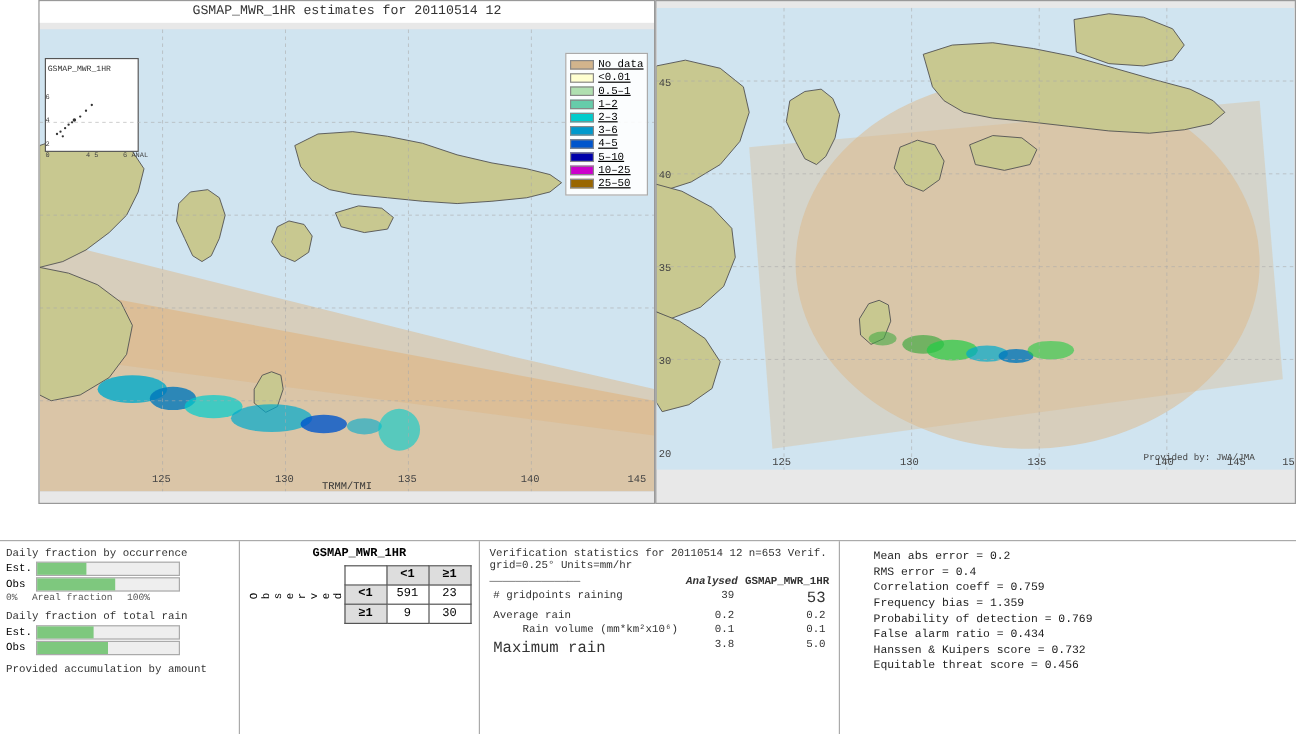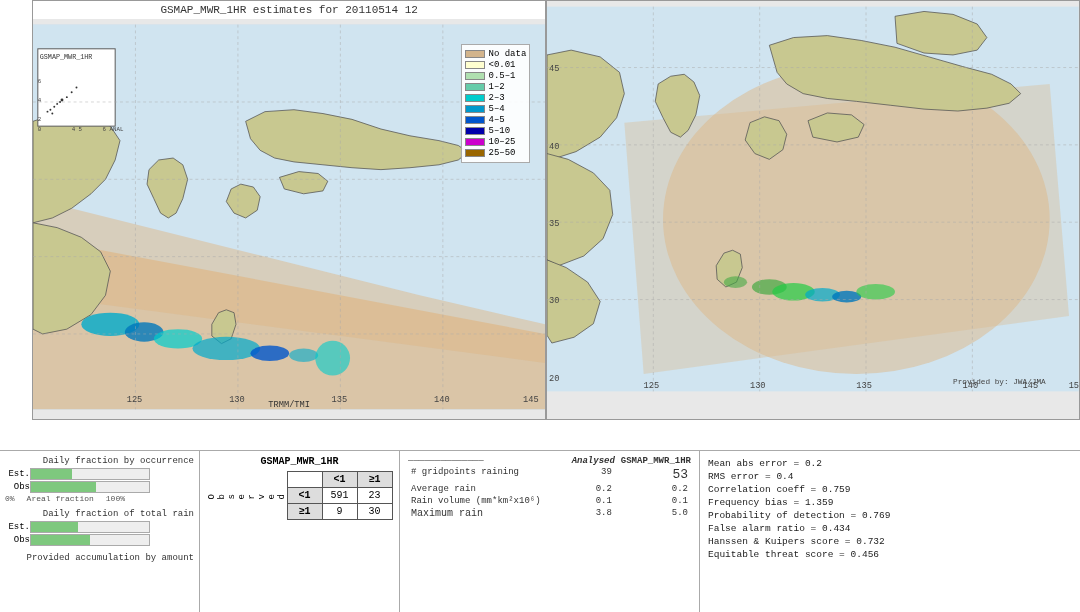--- a/index.html
+++ b/index.html
@@ -59,25 +59,26 @@
     
     .map-svg {
       width: 100%;
       height: 100%;
     }
 
     
     .legend {
       position: absolute;
       top: 25px;
-      right: 15px;
+      right: 5px;
       background: rgba(255,255,255,0.9);
       border: 1px solid #aaa;
       padding: 3px;
       font-size: 9px;
+      text-decoration: underline;
     }
 
     .legend-item {
       display: flex;
       align-items: center;
       margin: 1px 0;
     }
 
     .legend-color {
       width: 20px;
@@ -99,21 +100,20 @@
     .bottom-left {
       width: 200px;
       border-right: 1px solid #aaa;
       padding: 5px;
       display: flex;
       flex-direction: column;
     }
 
     .bar-chart-section {
       margin-bottom: 6px;
-      text-align: right;
     }
 
     .bar-chart-title {
       font-size: 9px;
       color: #333;
       margin-bottom: 2px;
     }
 
     .bar-row {
       display: flex;
@@ -218,20 +218,21 @@
     }
 
     .stats-table td {
       padding: 1px 3px;
       vertical-align: top;
     }
 
     .bottom-metrics {
       width: 230px;
       padding: 5px 8px;
+      margin-left: 20px;
     }
 
     .metric-row {
       font-size: 9.5px;
       margin: 2px 0;
       color: #222;
     }
 
     .page-wrapper {
       display: flex;
@@ -337,21 +338,21 @@
           <div class="legend-item">
             <div class="legend-color" style="background:#66ccaa;"></div>
             <span>1–2</span>
           </div>
           <div class="legend-item">
             <div class="legend-color" style="background:#00cccc;"></div>
             <span>2–3</span>
           </div>
           <div class="legend-item">
             <div class="legend-color" style="background:#0099cc;"></div>
-            <span>5–4</span>
+            <span>3–6</span>
           </div>
           <div class="legend-item">
             <div class="legend-color" style="background:#0055cc;"></div>
             <span>4–5</span>
           </div>
           <div class="legend-item">
             <div class="legend-color" style="background:#0000aa;"></div>
             <span>5–10</span>
           </div>
           <div class="legend-item">
@@ -492,46 +493,47 @@
             <th>≥1</th>
             <td>9</td>
             <td>30</td>
           </tr>
         </tbody>
           </table>
       </div>
     </div>
 
     <div class="bottom-stats">
+      <div class="stats-title">Verification statistics for 20110514 12  n=653  Verif. grid=0.25°  Units=mm/hr</div>
       <table class="stats-table">
         <thead>
           <tr>
             <th style="text-align:left; font-size:9px; font-weight:normal; color:#555; width:160px;">——————————————</th>
             <th style="text-align:right; font-size:9px; font-weight:bold; color:#333;font-style:italic;">Analysed</th>
             <th style="text-align:right; font-size:9px; font-weight:bold; color:#333;">GSMAP_MWR_1HR</th>
           </tr>
         </thead>
         <tbody id="stats-tbody">
         <tr>
       <td style="text-align:left; font-size:9px; color:#333;"># gridpoints raining</td>
       <td style="text-align:right; font-size:9px; color:#333;">39</td>
       <td style="text-align:right; font-size:13px; color:#333;">53</td>
     </tr>
             <tr>
       <td style="text-align:left; font-size:9px; color:#333;">Average rain</td>
       <td style="text-align:right; font-size:9px; color:#333;">0.2</td>
       <td style="text-align:right; font-size:9px; color:#333;">0.2</td>
     </tr>
             <tr>
-      <td style="text-align:left; font-size:9px; color:#333;">Rain volume (mm*km²x10⁶)</td>
+      <td style="text-align:right; font-size:9px; color:#333;">Rain volume (mm*km²x10⁶)</td>
       <td style="text-align:right; font-size:9px; color:#333;">0.1</td>
       <td style="text-align:right; font-size:9px; color:#333;">0.1</td>
     </tr>
             <tr>
-      <td style="text-align:left; font-size:10px; color:#333;">Maximum rain</td>
+      <td style="text-align:left; font-size:13px; color:#333;">Maximum rain</td>
       <td style="text-align:right; font-size:9px; color:#333;">3.8</td>
       <td style="text-align:right; font-size:9px; color:#333;">5.0</td>
     </tr>
           </tbody>
       </table>
     </div>
 
     <div class="bottom-metrics">
       <div id="metrics-list">
           <div class="metric-row">Mean abs error = 0.2</div>

